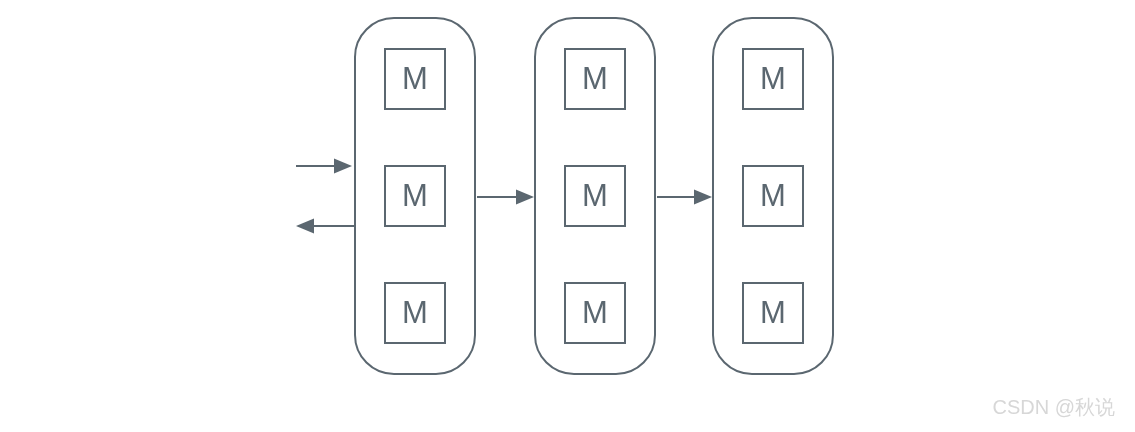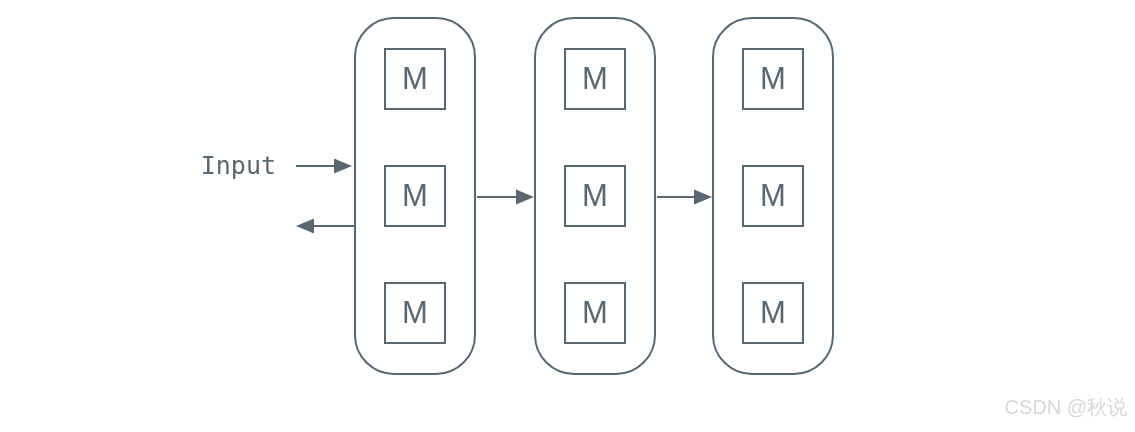--- a/index.html
+++ b/index.html
@@ -60,33 +60,32 @@
   .arrows{
     position:absolute;
     left:0;top:0;
     width:1135px;height:432px;
     pointer-events:none;
   }
   .arrow-line{stroke:var(--ink);stroke-width:2;}
   .arrow-head{fill:var(--ink);stroke:none;}
   .watermark{
     position:absolute;
-    right:8px;bottom:11px;
+    right:20px;bottom:11px;
     font-family:"Liberation Sans",sans-serif;
     font-size:20px;
     color:var(--wm);
     white-space:nowrap;
   }
 </style>
 </head>
 <body>
 
 <div class="stage">
 
-  <div class="io-label label-input">Input</div>
 
   <svg class="arrows" viewBox="0 0 1135 432" xmlns="http://www.w3.org/2000/svg">
     <g>
       <line class="arrow-line" x1="296" y1="166" x2="337" y2="166"></line>
       <polygon class="arrow-head" points="352,166 334,158.5 334,173.5"></polygon>
     </g>
     <g>
       <line class="arrow-line" x1="354" y1="226" x2="312" y2="226"></line>
       <polygon class="arrow-head" points="296,226 314,218.5 314,233.5"></polygon>
     </g>

